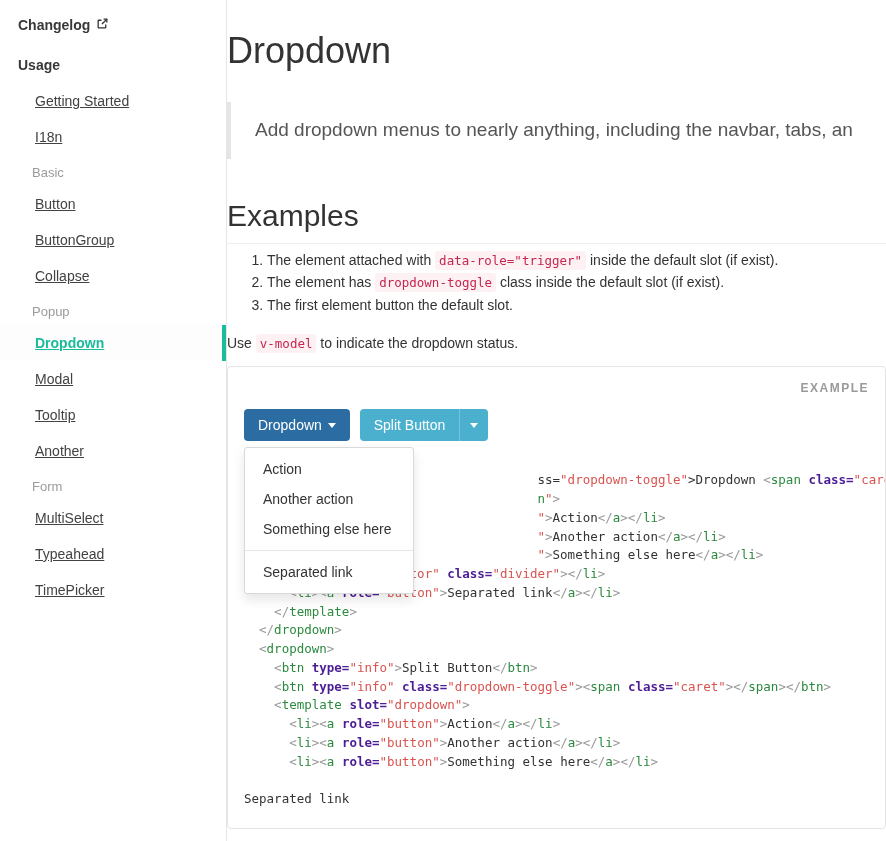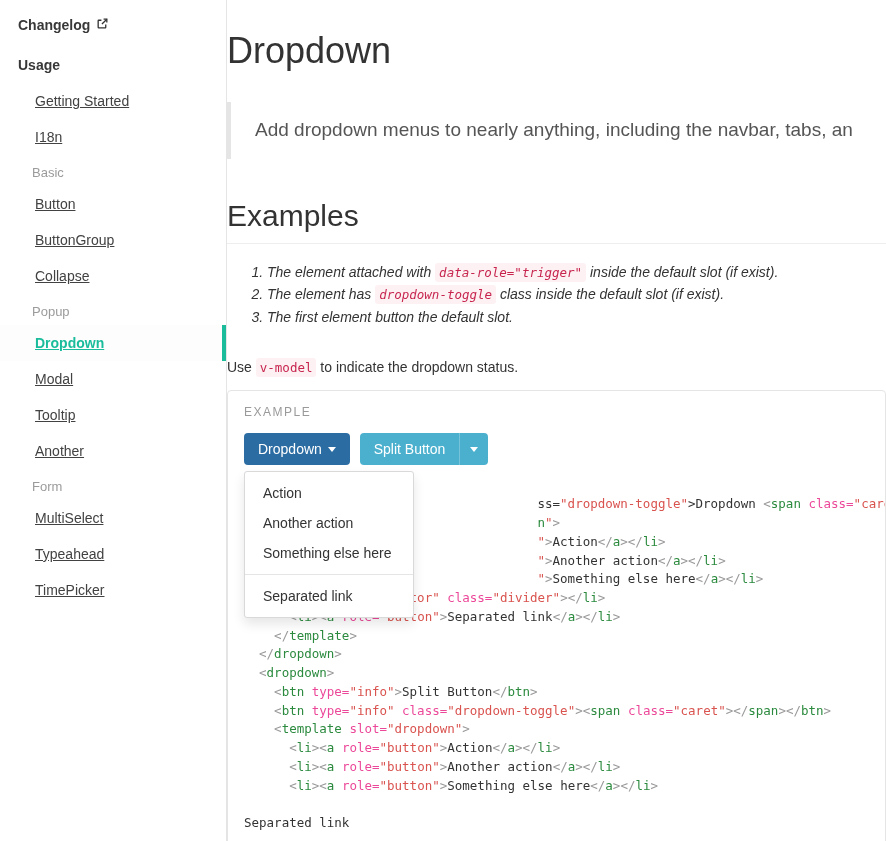--- a/index.html
+++ b/index.html
@@ -11,42 +11,42 @@
     .sidebar .section-title { font-weight: 700; color: #383838; padding: 14px 18px 10px; font-size: 14px; display: flex; align-items: center; gap: 6px; }
     .sidebar .section-sub { font-size: 13px; color: #9b9b9b; padding: 10px 18px 6px 32px; }
     .sidebar .nav-item { padding: 10px 18px 10px 32px; font-size: 14px; color: #424242; cursor: pointer; border-left: 3px solid transparent; text-decoration: underline; }
     .sidebar .nav-item.active { color: #1abc9c; font-weight: 600; border-right: 4px solid #1abc9c; background: #fdfdfd; }
     .external-icon svg { width: 13px; height: 13px; vertical-align: baseline; }
     .main { flex: 1; padding: 30px 0 30px 0; overflow: hidden; }
     .main-inner { padding-left: 0; padding-right: 0; }
     h1 { font-size: 36px; font-weight: 500; color: #333; margin: 0 0 30px 0; padding-left: 0; }
     .lead-wrap { border-left: 4px solid #e5e5e5; padding: 14px 24px; margin-bottom: 40px; }
     .lead { font-size: 19px; color: #555; line-height: 1.5; }
-    h2 { font-size: 30px; font-weight: 500; color: #333; border-bottom: 1px solid #eee; padding-bottom: 10px; margin-bottom: 18px; }
+    h2 { font-size: 30px; font-weight: 500; color: #333; border-bottom: 1px solid #eee; padding-bottom: 10px; margin-bottom: 6px; }
     .content { padding: 0; }
     .para { font-size: 14px; color: #333; margin-bottom: 10px; line-height: 1.55; }
-    ol { padding-left: 40px; margin-bottom: 28px; font-style: italic; }
+    ol { padding-left: 40px; margin-bottom: 16px; }
     ol li { font-size: 14px; color: #333; line-height: 1.55; margin-bottom: 1px; }
     code.inline { background: #fdf1f3; color: #c7254e; font-family: Menlo, Monaco, Consolas, monospace; font-size: 12.5px; padding: 2px 4px; border-radius: 3px; }
     .panel { border: 1px solid #e5e5e5; border-radius: 4px; margin-top: 12px; }
-    .panel-head { padding: 14px 16px 0 16px; font-size: 12px; letter-spacing: 1.5px; color: #9a9a9a; font-weight: 400; }
+    .panel-head { padding: 14px 16px 0 16px; font-size: 12px; letter-spacing: 1.5px; color: #9a9a9a; font-weight: 700; text-align: right; }
     .panel-body { padding: 14px 16px 16px 16px; position: relative; }
     .btn { display: inline-flex; align-items: center; gap: 6px; border: none; border-radius: 4px; font-size: 14px; padding: 8px 14px; cursor: pointer; color: #fff; vertical-align: top; }
     .btn-primary { background: #2b6ca3; }
     .btn-info { background: #4ab0ce; }
     .btn-group { display: inline-flex; vertical-align: top; margin-left: 6px; }
     .btn-group .btn:first-child { border-top-right-radius: 0; border-bottom-right-radius: 0; }
     .btn-group .btn:last-child { border-top-left-radius: 0; border-bottom-left-radius: 0; padding: 8px 10px; border-left: 1px solid rgba(255,255,255,0.25); }
     .caret { display: inline-block; width: 0; height: 0; border-left: 4px solid transparent; border-right: 4px solid transparent; border-top: 5px solid #fff; }
     .dropdown-menu { background: #fff; border: 1px solid #d9d9d9; border-radius: 3px; box-shadow: 0 6px 12px rgba(0,0,0,0.1); min-width: 170px; padding: 6px 0; list-style: none; position: absolute; top: 52px; left: 16px; }
     .dropdown-menu li { padding: 7px 18px; color: #333; font-size: 14px; cursor: pointer; white-space: nowrap; }
     .dropdown-menu li.divider { height: 1px; background: #e5e5e5; margin: 6px 0; padding: 0; cursor: default; }
     pre.code { font-family: Menlo, Monaco, Consolas, monospace; font-size: 12.5px; line-height: 1.5; color: #333; padding: 14px 16px 0 16px; white-space: pre; overflow: hidden; }
     pre.code .t-tag { color: #2b8a3e; }
-    pre.code .t-attr { color: #ec4899; }
+    pre.code .t-attr { color: #4c1d95; font-weight: bold; }
     pre.code .t-val { color: #d9534f; }
     pre.code .t-ang { color: #999; }
   </style>
 </head>
 <body>
 
 <div class="sidebar">
   <div id="sidebar-root">
       <div class="section-title">Changelog<span class="external-icon"><svg viewBox="0 0 24 24" fill="none" stroke="#333" stroke-width="2.4">
             <path d="M14 4h6v6"></path>

